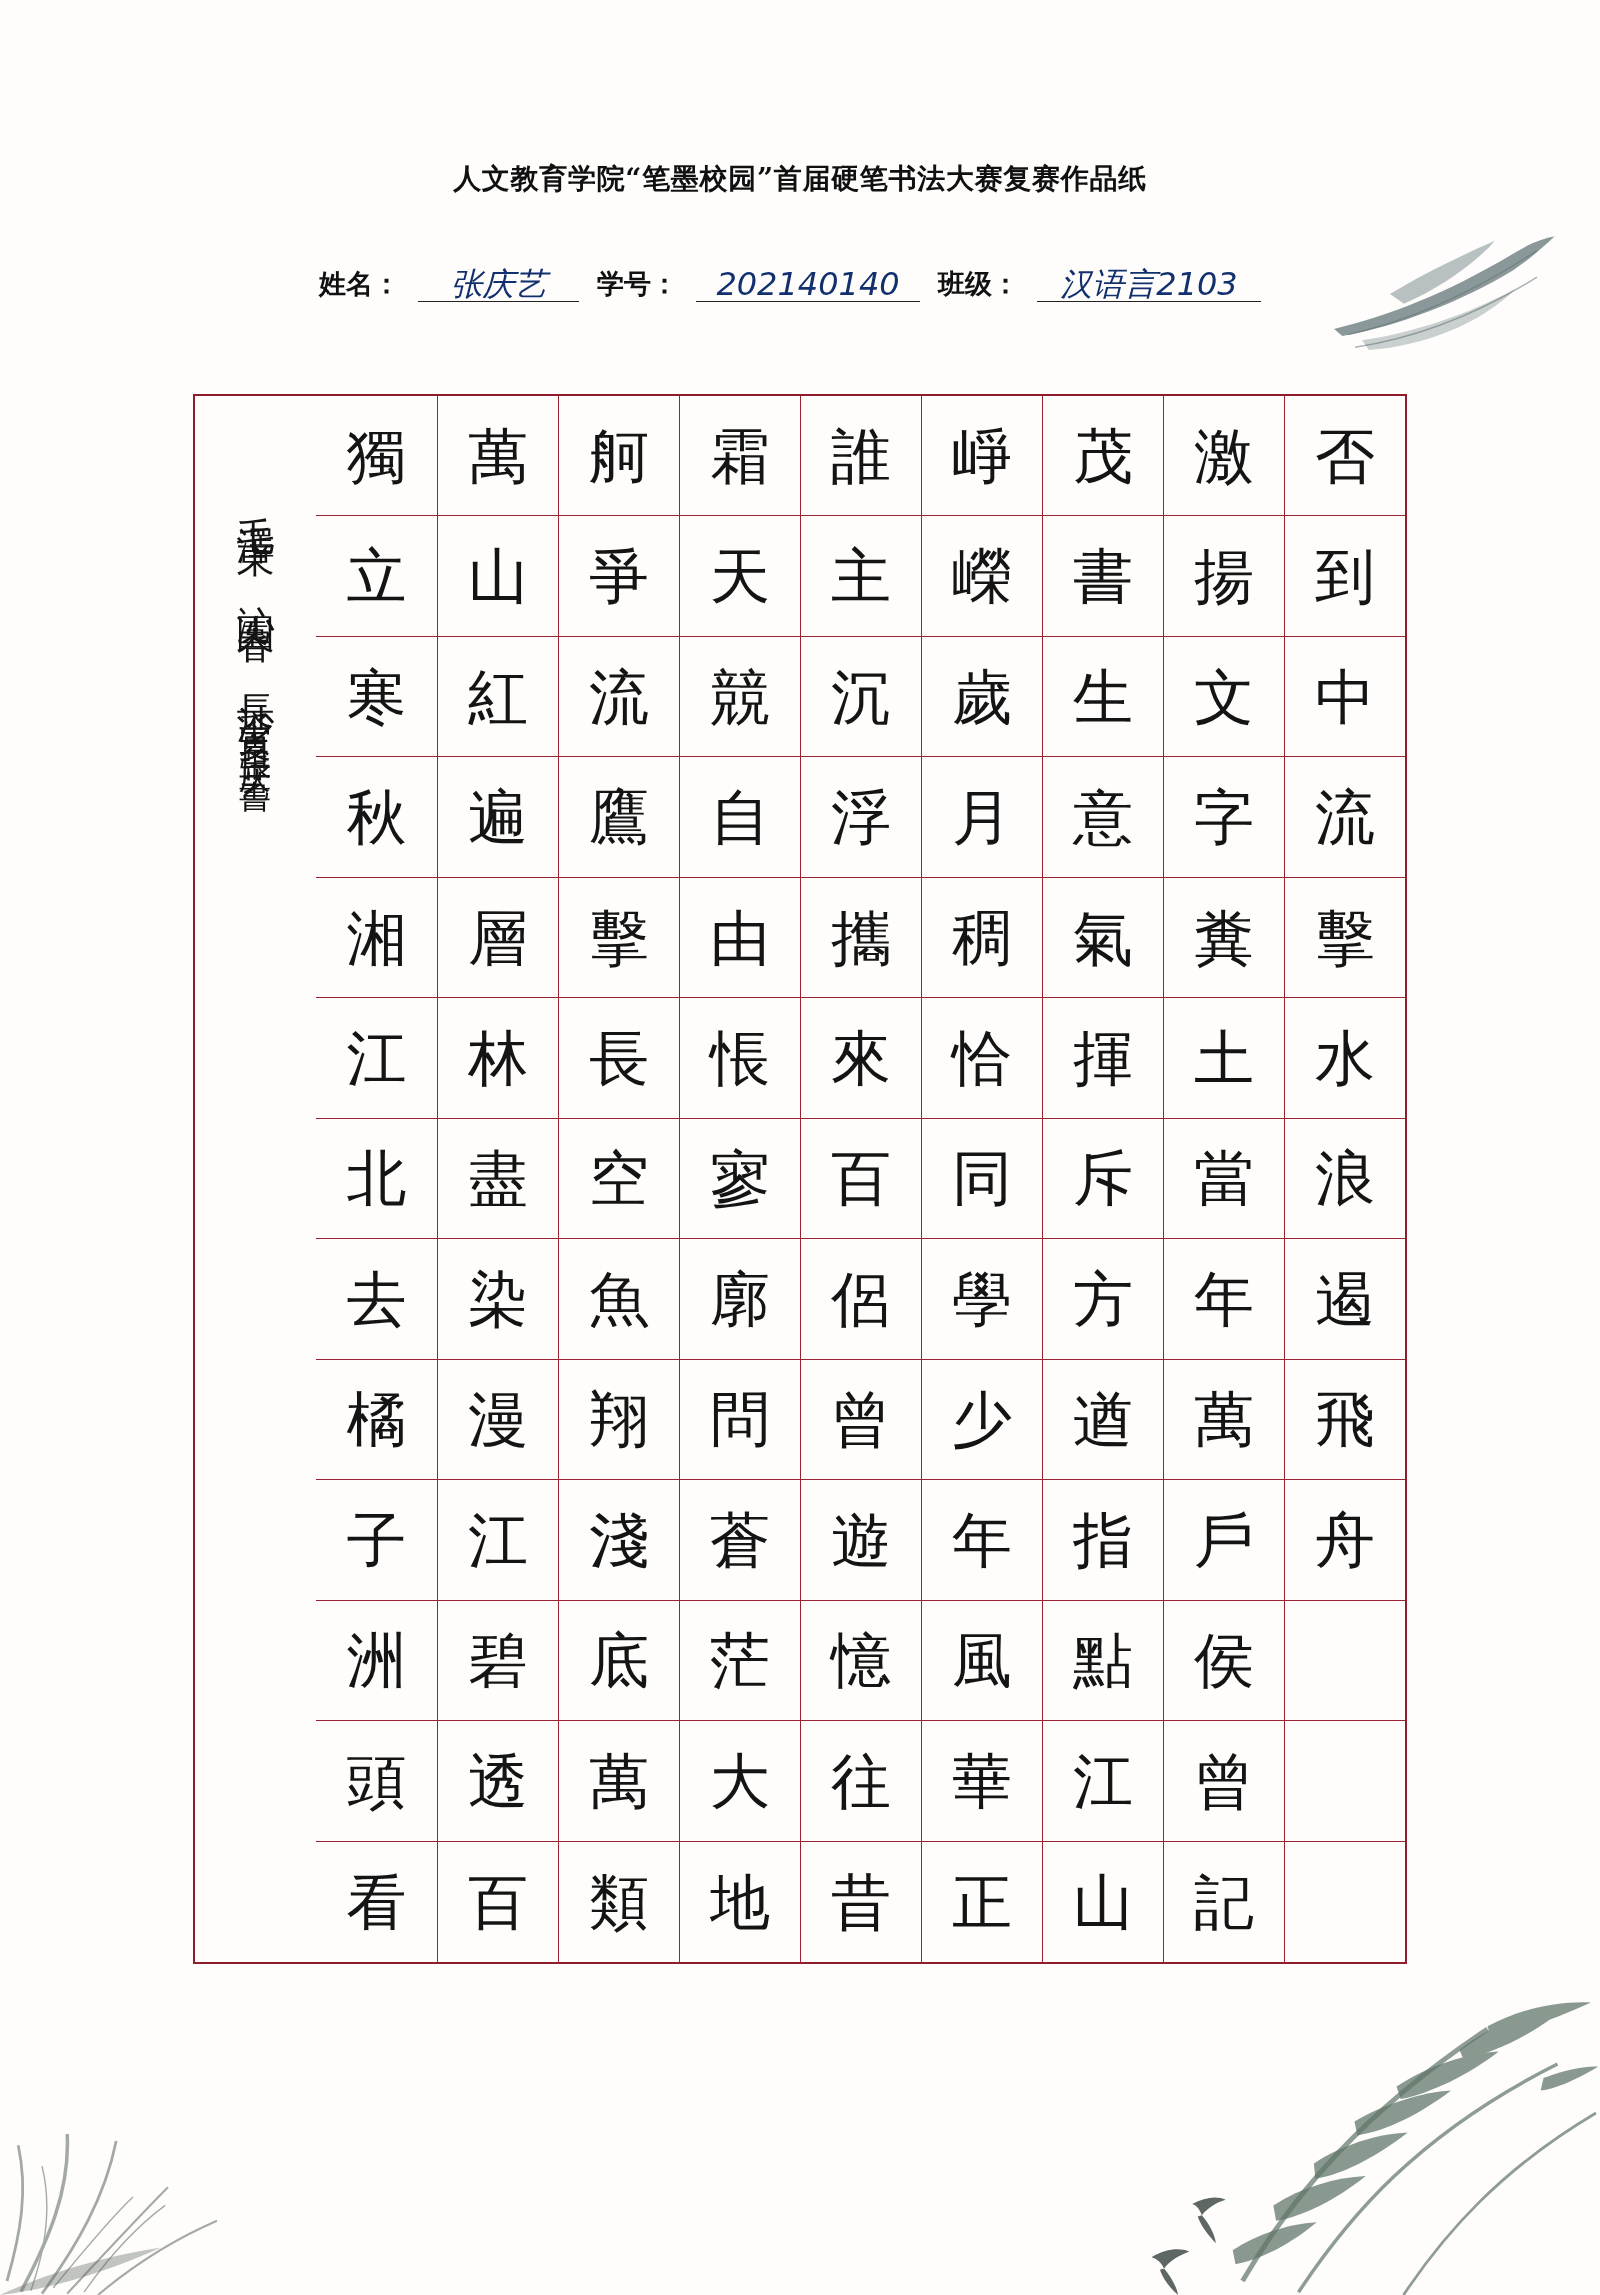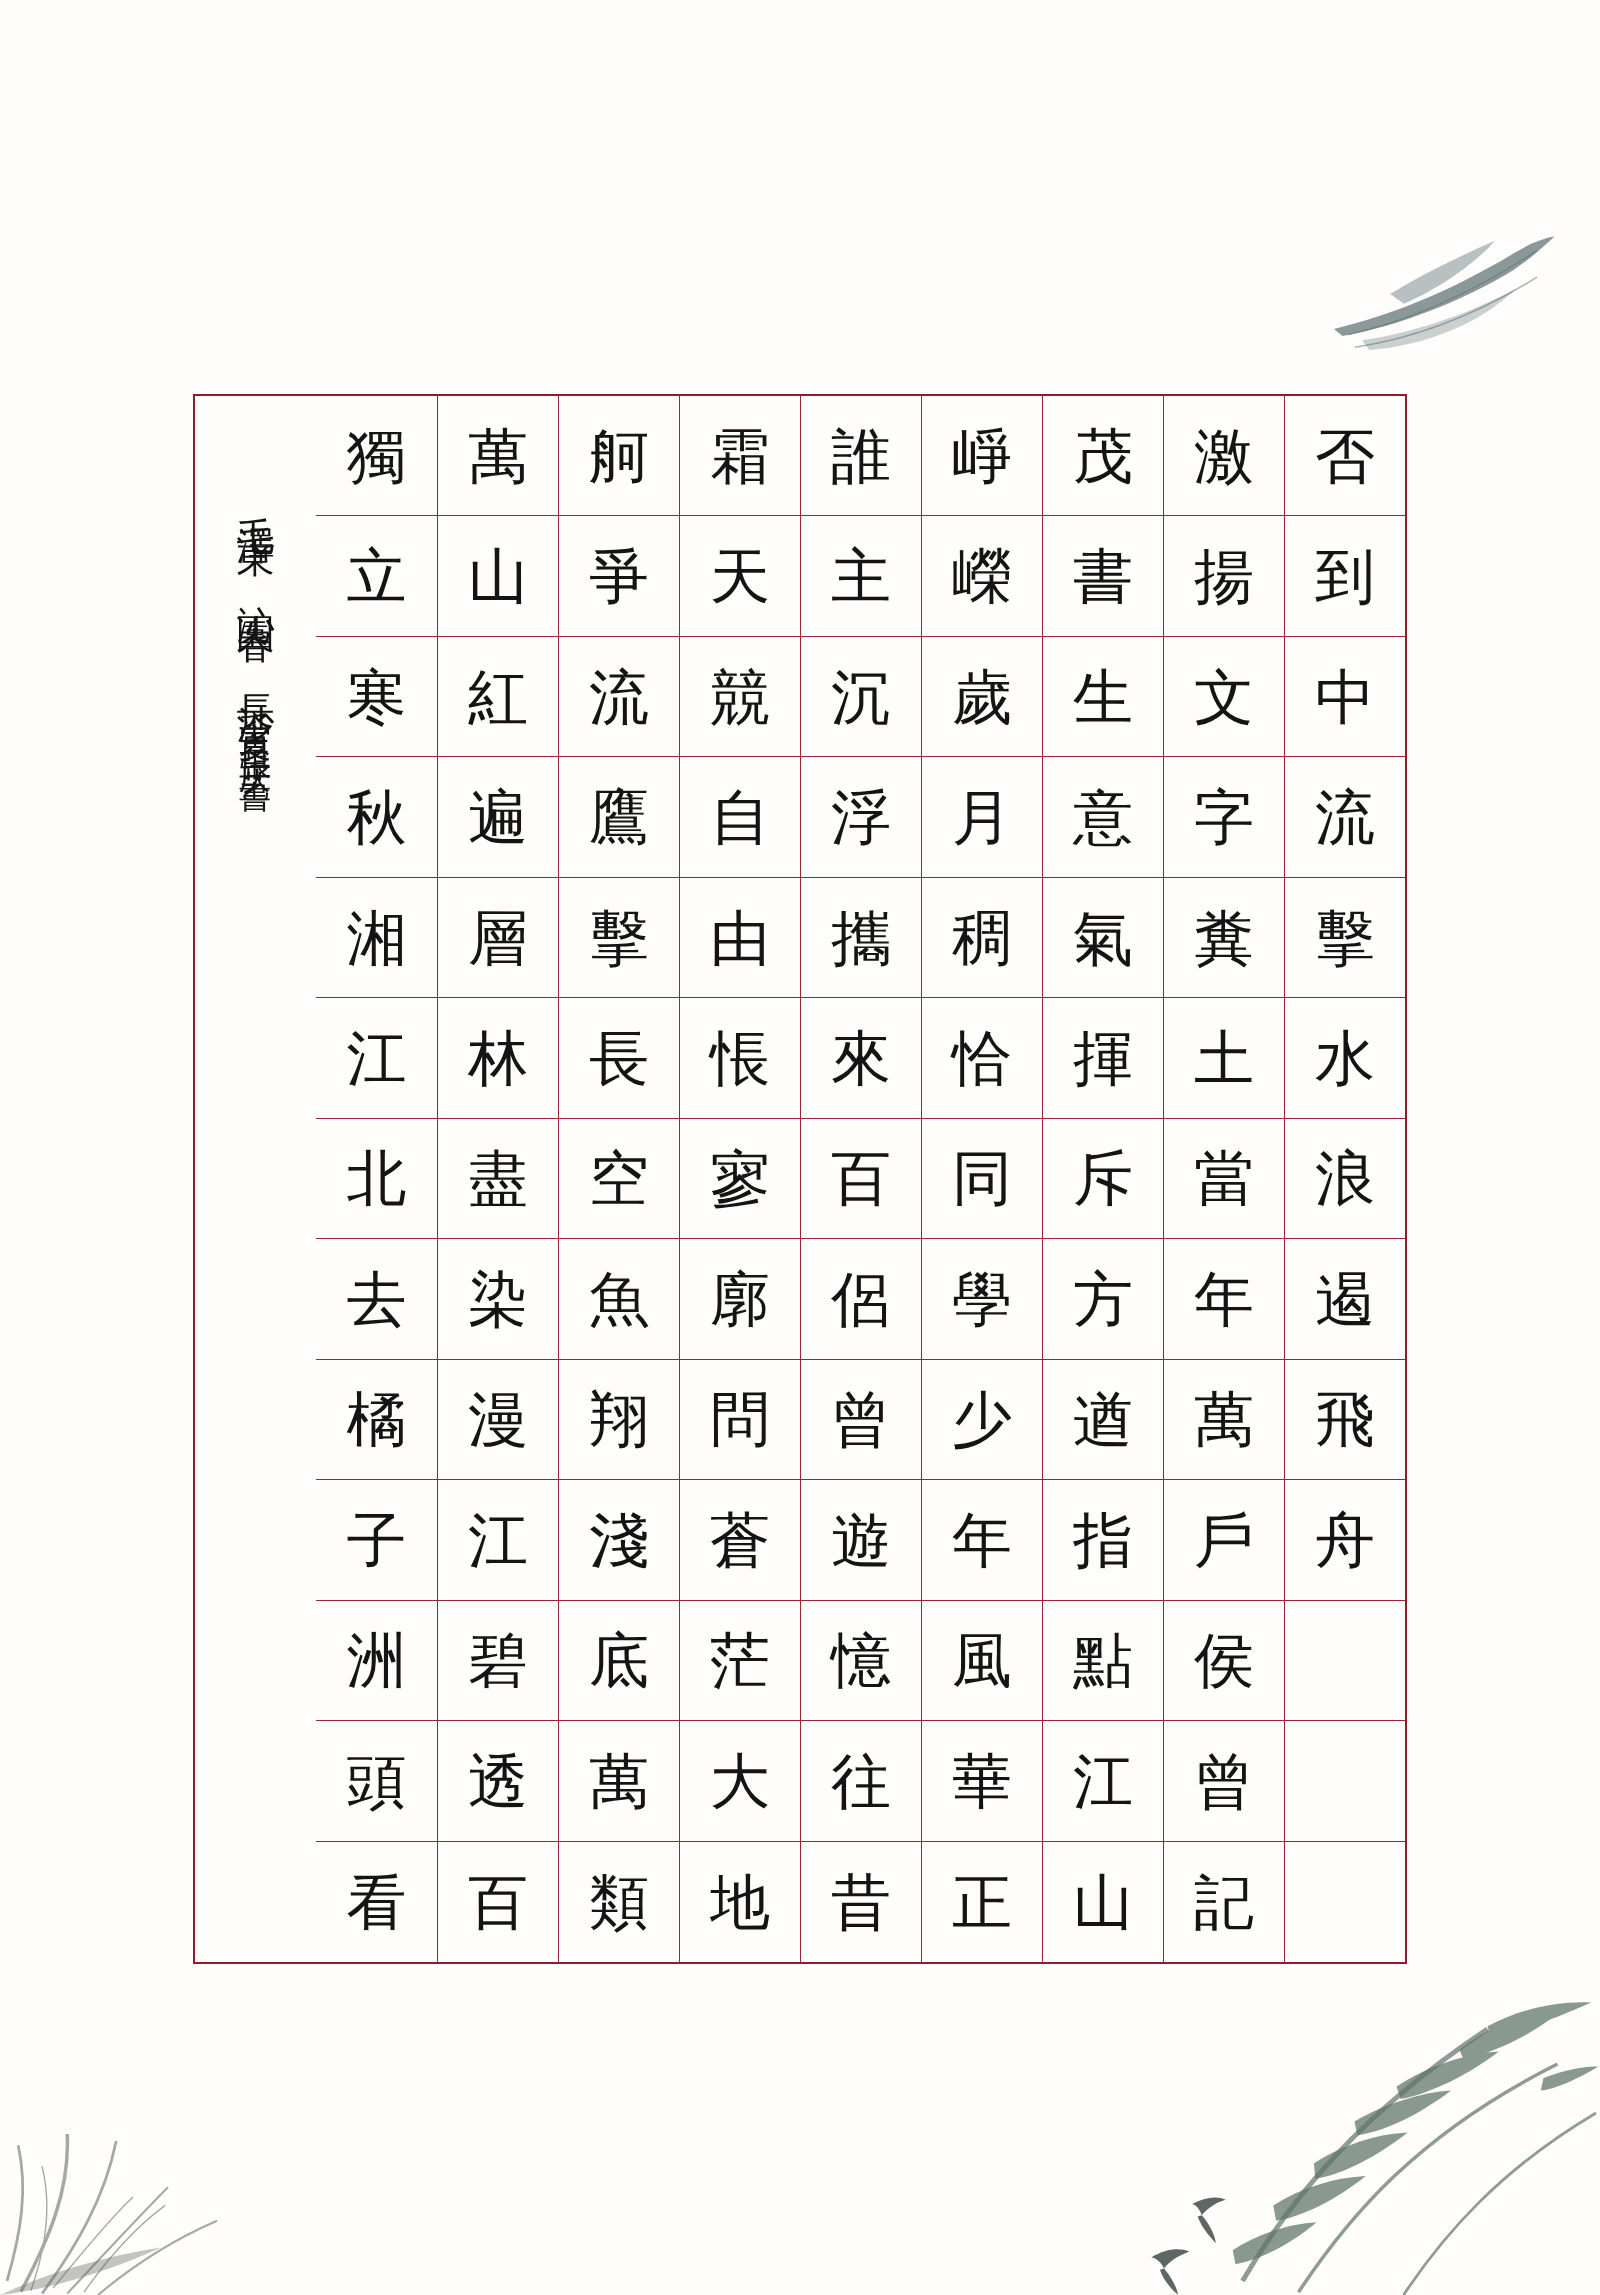--- a/index.html
+++ b/index.html
@@ -198,21 +198,30 @@
       <path d="M140 420 C190 378 250 340 310 314" stroke-width="3"></path>
       <path d="M44 414 C66 352 74 292 60 236" stroke-width="2"></path>
       <path d="M120 416 C158 362 198 320 236 292" stroke-width="2"></path>
       <path d="M76 410 C120 356 160 308 190 280" stroke-width="2"></path>
     </g>
     <g fill="#4b5753" opacity="0.40">
       <path d="M0 420 C60 392 140 366 230 352 C150 388 70 412 0 420 Z"></path>
     </g>
   </svg>
 
-
+  <div class="doc-title">人文教育学院“笔墨校园”首届硬笔书法大赛复赛作品纸</div>
+
+  <div class="meta-row">
+    <span class="meta-label">姓名：</span>
+    <span class="meta-value">张庆艺</span>
+    <span class="meta-label">学号：</span>
+    <span class="meta-value wide">202140140</span>
+    <span class="meta-label">班级：</span>
+    <span class="meta-value wide">汉语言2103</span>
+  </div>
 
   <div class="sheet">
     <div class="grid" id="grid" style="grid-template-rows: repeat(13, 1fr); grid-template-columns: repeat(9, 121px);">
         <div class="cell first-col" style="grid-area: 1 / 1;">獨</div>
         <div class="cell first-col" style="grid-area: 2 / 1;">立</div>
         <div class="cell first-col" style="grid-area: 3 / 1;">寒</div>
         <div class="cell first-col" style="grid-area: 4 / 1;">秋</div>
         <div class="cell first-col" style="grid-area: 5 / 1;">湘</div>
         <div class="cell first-col" style="grid-area: 6 / 1;">江</div>
         <div class="cell first-col" style="grid-area: 7 / 1;">北</div>

